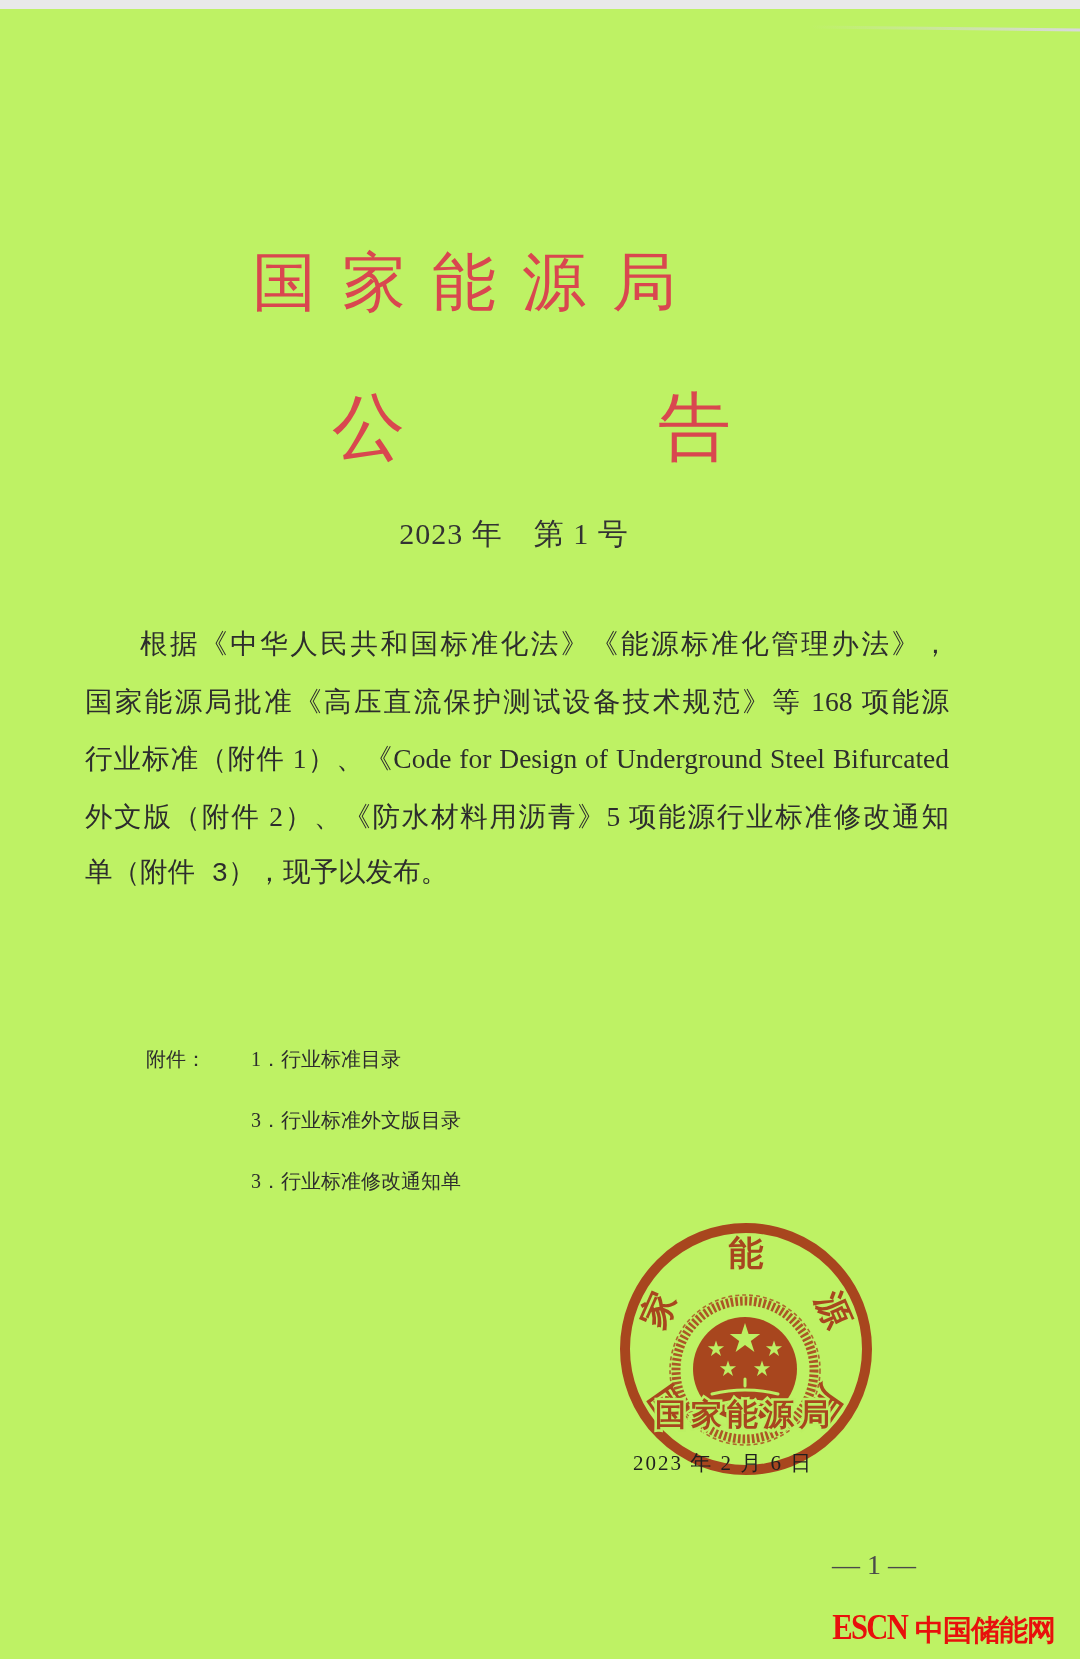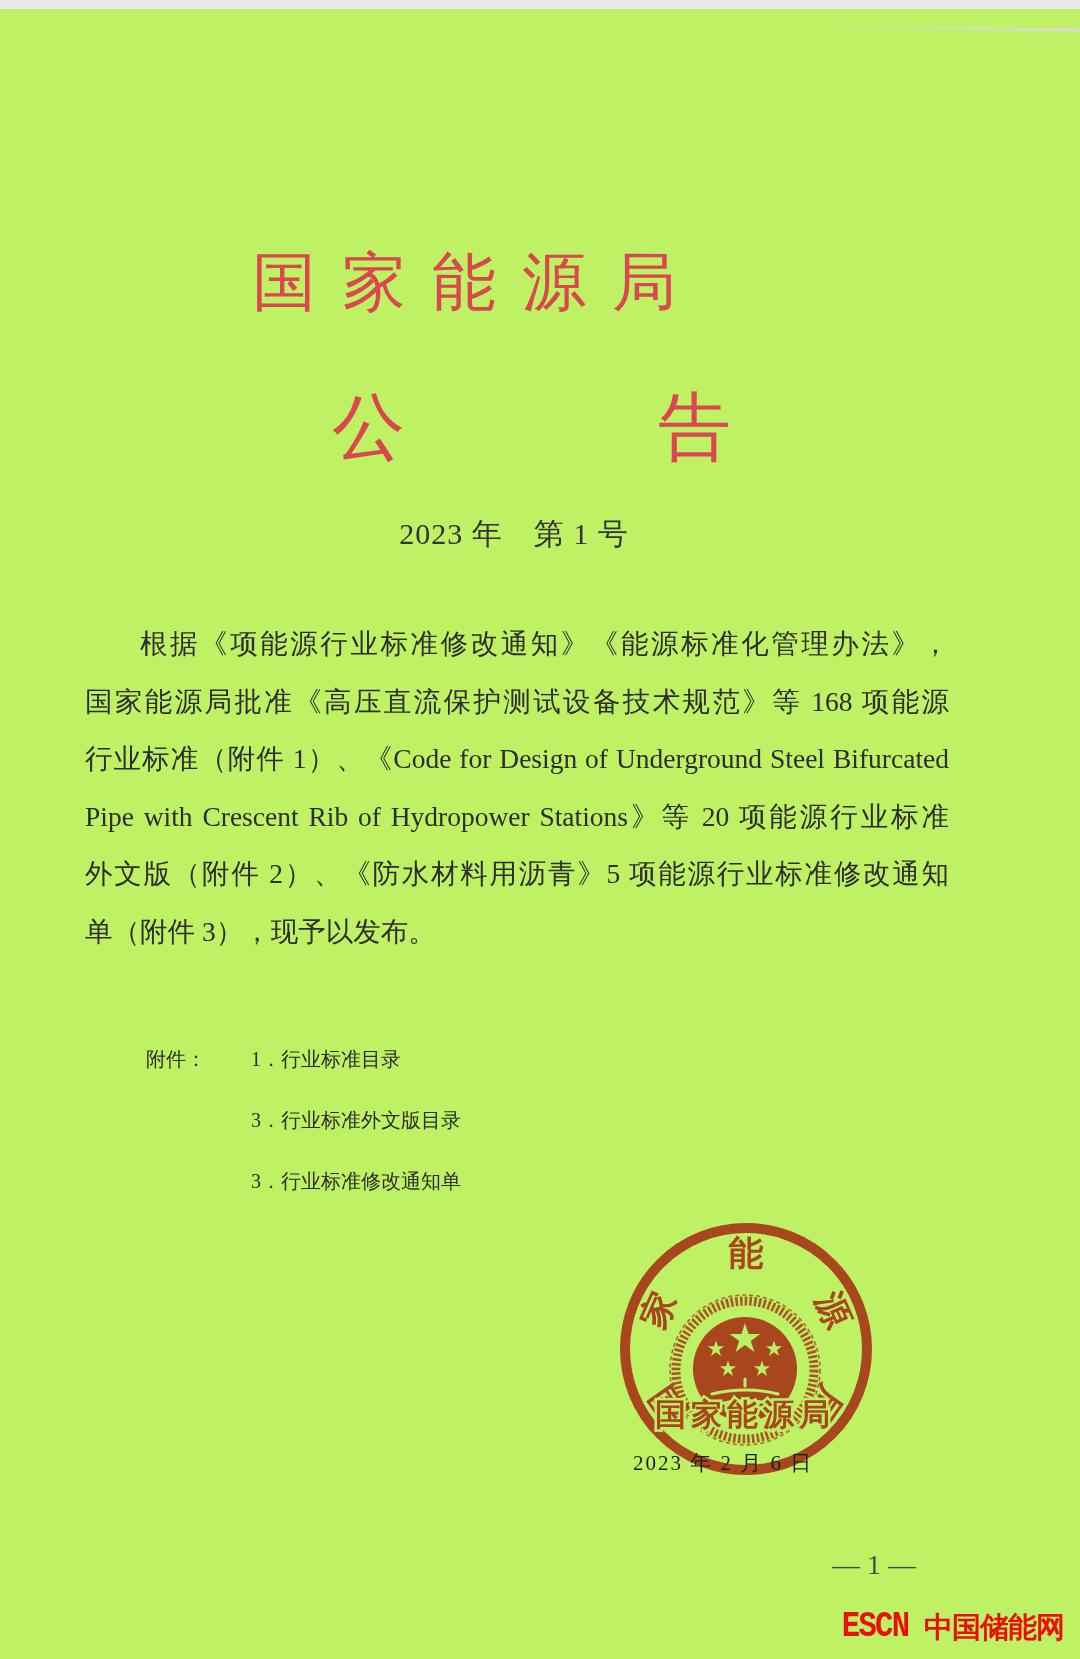--- a/index.html
+++ b/index.html
@@ -30,44 +30,44 @@
   .issue-line{
     position:absolute;top:505px;left:0;width:1028px;
     text-align:center;font-size:30px;color:#333;letter-spacing:1px;
   }
   .body-block{
     position:absolute;top:606px;left:85px;width:864px;
     font-size:27.5px;line-height:57.5px;color:#2d2d2d;
   }
   .bline{text-align:justify;text-align-last:justify;}
   .bline.first{text-indent:2em;}
-  .bline.last{text-align-last:left;}
+  .bline.last{text-align-last:left;font-family:Liberation Mono, monospace;}
   .attach-block{
     position:absolute;top:1020px;left:146px;width:700px;
     font-size:20px;line-height:61px;color:#2d2d2d;
   }
   .attach-row{white-space:nowrap;}
   .attach-label{display:inline-block;width:105px;}
   .attach-item.indent{margin-left:105px;}
   .seal{
     position:absolute;top:1200px;left:606px;width:280px;height:280px;
     opacity:0.93;mix-blend-mode:multiply;
   }
   .seal-date{
     position:absolute;top:1440px;left:633px;
     font-size:21px;letter-spacing:2px;color:#1f1f1f;white-space:nowrap;
   }
   .page-number{
     position:absolute;top:1540px;left:818px;width:112px;
     text-align:center;font-size:28px;color:#4a4a4a;white-space:nowrap;
   }
   .watermark{
-    position:absolute;top:1600px;right:16px;
-    display:flex;align-items:flex-end;gap:16px;white-space:nowrap;
-    font-family:Liberation Mono, monospace;
+    position:absolute;top:1600px;right:25px;
+    display:flex;align-items:flex-end;gap:8px;white-space:nowrap;
+    font-family:Liberation Serif, serif;
   }
   .wm-en{
     font-size:36px;font-weight:900;letter-spacing:-2px;
     color:#e8100c;line-height:1;transform:scaleX(0.85);transform-origin:right bottom;
   }
   .wm-cn{
     font-size:29px;font-weight:900;color:#e8100c;line-height:1.05;letter-spacing:-1px;
   }
 </style>
 </head>
@@ -79,24 +79,23 @@
 
   <div class="org-title">国家能源局</div>
 
   <div class="announce-title">
     <span>公　告</span>
   </div>
 
   <div class="issue-line">2023 年　第 1 号</div>
 
   <div class="body-block">
-    <div class="bline first">根据《项能源行业标准修改通知》《能源标准化管理办法》，</div>
+    <div class="bline first">根据《中华人民共和国标准化法》《能源标准化管理办法》，</div>
     <div class="bline">国家能源局批准《高压直流保护测试设备技术规范》等 168 项能源</div>
     <div class="bline">行业标准（附件 1）、《Code for Design of Underground Steel Bifurcated</div>
-    <div class="bline">Pipe with Crescent Rib of Hydropower Stations》等 20 项能源行业标准</div>
     <div class="bline">外文版（附件 2）、《防水材料用沥青》5 项能源行业标准修改通知</div>
     <div class="bline last">单（附件 3），现予以发布。</div>
   </div>
 
   <div class="attach-block">
     <div class="attach-row">
       <span class="attach-label">附件：</span><span class="attach-item">1．行业标准目录</span>
     </div>
     <div class="attach-row">
       <span class="attach-item indent">3．行业标准外文版目录</span>

